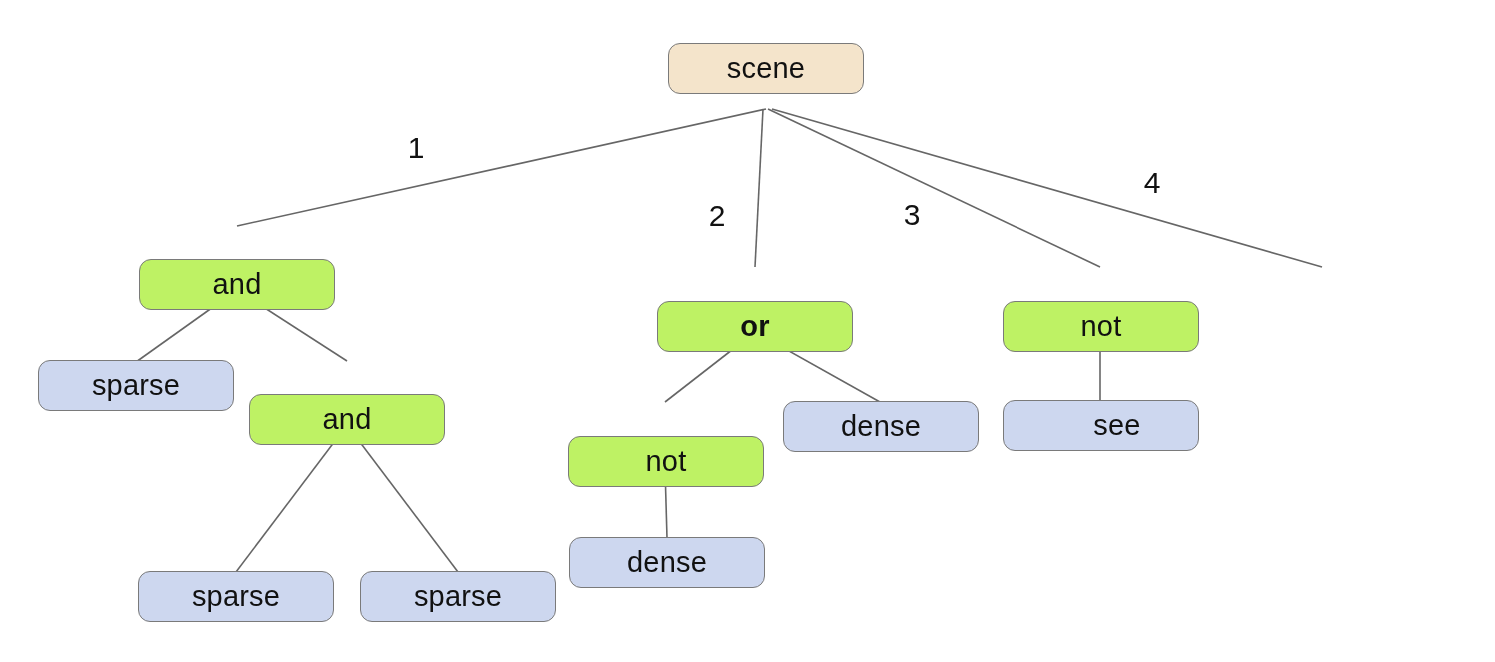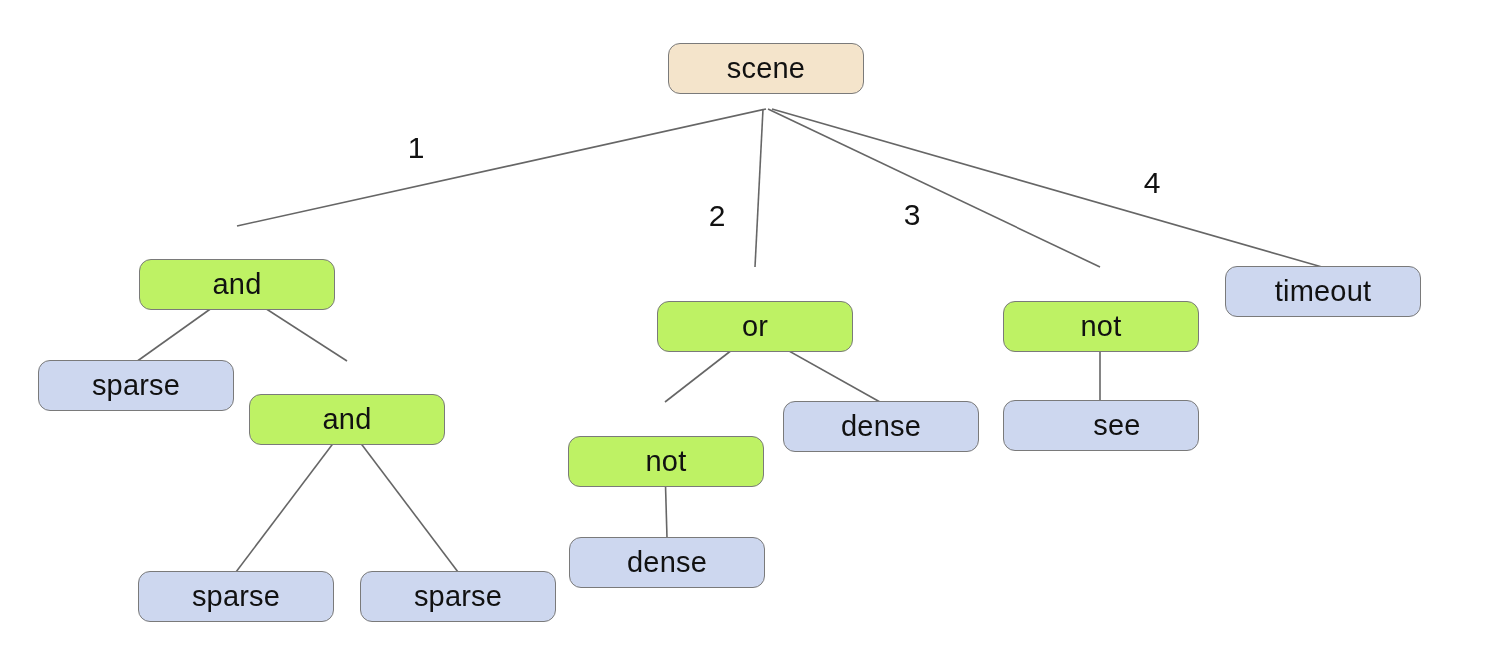--- a/index.html
+++ b/index.html
@@ -67,25 +67,24 @@
     <line x1="755" y1="332" x2="665" y2="402"></line>
     <line x1="755" y1="332" x2="880" y2="402"></line>
     <line x1="665" y1="467" x2="667" y2="538"></line>
     <line x1="1100" y1="332" x2="1100" y2="401"></line>
   </svg>
 
   <div class="node root" style="left:668px; top:43px;">scene</div>
 
   <div class="node operator" style="left:139px; top:224px;">and</div>
 
-  <div class="node operator" style="left:657px; top:266px;">or</div>
+  <div class="node operator" style="left:657px; top:266px;font-weight:bold;">or</div>
 
   <div class="node operator" style="left:1003px; top:266px;">not</div>
 
-  <div class="node leaf" style="left:1225px; top:266px;">timeout</div>
 
   <div class="node leaf" style="left:38px; top:360px;">sparse</div>
 
   <div class="node operator" style="left:249px; top:359px;">and</div>
 
   <div class="node operator" style="left:568px; top:401px;">not</div>
 
   <div class="node leaf" style="left:783px; top:401px;">dense</div>
 
   <div class="node leaf" style="left:1003px; top:400px;padding-left:32px;">see</div>

